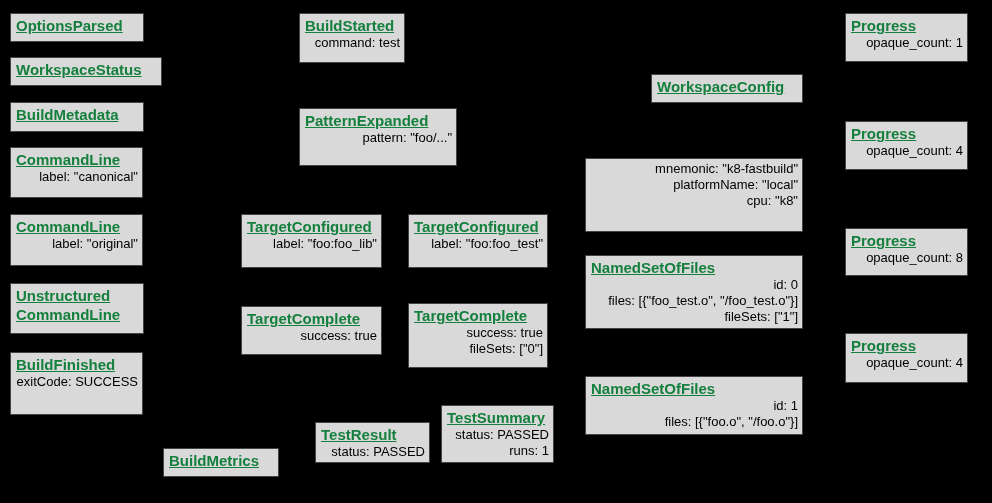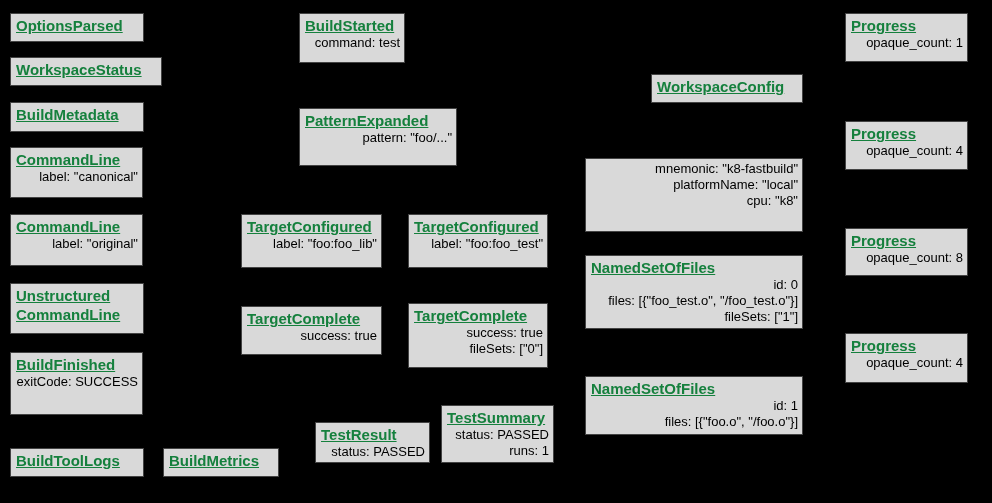--- a/index.html
+++ b/index.html
@@ -71,23 +71,20 @@
   <div class="node" style="left:10px;top:283px;width:134px;height:51px">
     <div class="node-title">Unstructured
 CommandLine</div>
   </div>
 
   <div class="node" style="left:10px;top:352px;width:133px;height:63px">
     <div class="node-title">BuildFinished</div>
     <div class="node-line">exitCode: SUCCESS</div>
   </div>
 
-  <div class="node" style="left:10px;top:448px;width:134px;height:29px">
-    <div class="node-title">BuildToolLogs</div>
-  </div>
 
   <div class="node" style="left:163px;top:448px;width:116px;height:29px">
     <div class="node-title">BuildMetrics</div>
   </div>
 
   <div class="node" style="left:299px;top:13px;width:106px;height:50px">
     <div class="node-title">BuildStarted</div>
     <div class="node-line">command: test</div>
   </div>
 

